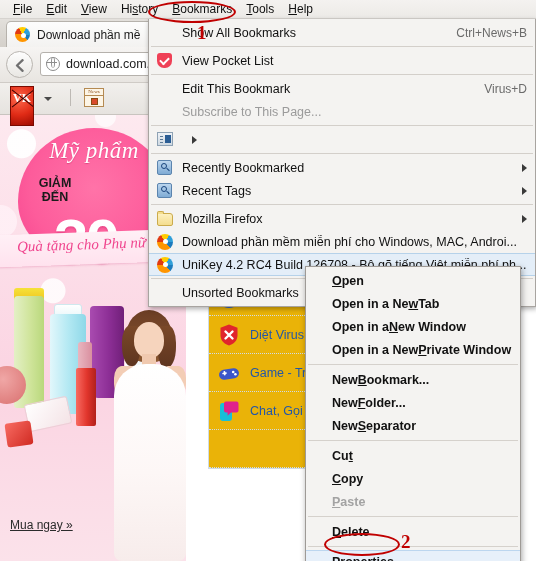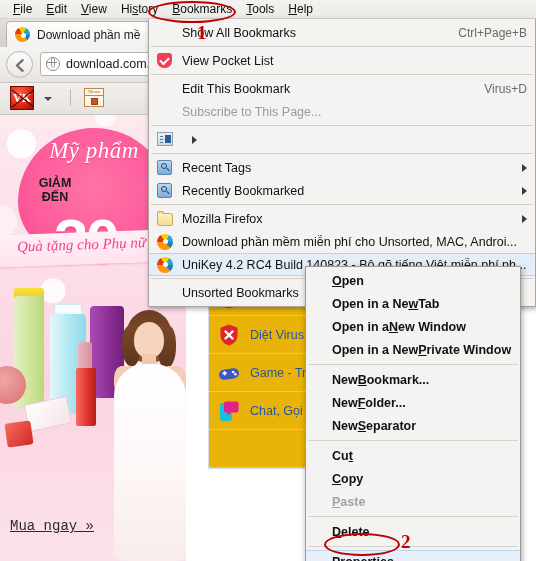--- a/index.html
+++ b/index.html
@@ -143,21 +143,21 @@
     position: absolute;
     left: 0; top: 82px;
     width: 536px; height: 32px;
     background: linear-gradient(to bottom, #f2f0ed 0%, #e6e3df 100%);
     border-bottom: 1px solid #c8c4bf;
     z-index: 2;
   }
   .vk-icon {
     position: absolute;
     left: 10px; top: 4px;
-    width: 24px; height: 24px;
+    width: 24px; height: 40px;
     background: radial-gradient(circle at 35% 30%, #ff6a4d 0%, #e02b16 55%, #9d0b00 100%);
     border: 1px solid #7a0a00;
     box-sizing: border-box;
     color: #fff;
     font-size: 12px;
     font-weight: bold;
     font-family: "Liberation Serif", serif;
     text-align: center;
     line-height: 22px;
     overflow: hidden;
@@ -408,23 +408,23 @@
     background: linear-gradient(to bottom, #ffffff 0%, #fdf7f6 55%, #f7eceb 100%);
     border-radius: 32px 32px 8px 8px;
   }
   .model-shoulderL { position:absolute; left:2px; top:56px; width:20px; height:30px;
     background:#f3cdb5; border-radius: 40% 10% 10% 40%; }
   .model-shoulderR { position:absolute; left:54px; top:56px; width:20px; height:30px;
     background:#f3cdb5; border-radius: 10% 40% 40% 10%; }
   .ad-mua {
     position: absolute;
     left: 10px; top: 404px;
-    font-size: 14px;
+    font-size: 12px;
     color: #2b2b2b;
-    font-family: Liberation Mono, monospace;
+    font-family: Liberation Sans, sans-serif;
     text-decoration: underline;
   }
 
   
   .site {
     position: absolute;
     left: 186px; top: 0;
     width: 350px; height: 447px;
     background: #ffffff;
     overflow: hidden;
@@ -926,21 +926,21 @@
     <div class="menubar-item active"><span class="u">B</span>ookmarks</div>
     <div class="menubar-item"><span class="u">T</span>ools</div>
     <div class="menubar-item"><span class="u">H</span>elp</div>
   </div>
 
   <div class="bm-menu">
 
     <div class="bm-item">
       <div class="bm-icon"></div>
       <div class="bm-label">Show All Bookmarks</div>
-      <div class="bm-accel">Ctrl+Page+B</div>
+      <div class="bm-accel">Ctrl+News+B</div>
     </div>
     <div class="bm-sep-line"></div>
 
     <div class="bm-item">
       <div class="bm-icon">
           <div class="ic-pocket"></div>
         </div>
       <div class="bm-label">View Pocket List</div>
     </div>
     <div class="bm-sep-line"></div>
@@ -962,53 +962,53 @@
           <div class="ic-toolbar"></div>
         </div>
       <div class="bm-arrow"></div>
     </div>
     <div class="bm-sep-line"></div>
 
     <div class="bm-item">
       <div class="bm-icon">
           <div class="ic-tag"></div>
         </div>
-      <div class="bm-label">Recent Tags</div>
+      <div class="bm-label">Recently Bookmarked</div>
       <div class="bm-arrow"></div>
     </div>
 
     <div class="bm-item">
       <div class="bm-icon">
           <div class="ic-tag"></div>
         </div>
-      <div class="bm-label">Recently Bookmarked</div>
+      <div class="bm-label">Recent Tags</div>
       <div class="bm-arrow"></div>
     </div>
     <div class="bm-sep-line"></div>
 
     <div class="bm-item">
       <div class="bm-icon">
           <div class="ic-folder"></div>
         </div>
       <div class="bm-label">Mozilla Firefox</div>
       <div class="bm-arrow"></div>
     </div>
 
     <div class="bm-item">
       <div class="bm-icon">
           <div class="ic-ff"></div>
         </div>
-      <div class="bm-label">Download phần mềm miễn phí cho Unsorted, MAC, Androi...</div>
+      <div class="bm-label">Download phần mềm miễn phí cho Windows, MAC, Androi...</div>
     </div>
 
     <div class="bm-item highlight">
       <div class="bm-icon">
           <div class="ic-ff"></div>
         </div>
-      <div class="bm-label">UniKey 4.2 RC4 Build 140823 - Bộ gõ tiếng Việt miễn phí ph...</div>
+      <div class="bm-label">UniKey 4.2 RC4 Build 126708 - Bộ gõ tiếng Việt miễn phí ph...</div>
     </div>
     <div class="bm-sep-line"></div>
 
     <div class="bm-item">
       <div class="bm-icon"></div>
       <div class="bm-label">Unsorted Bookmarks</div>
     </div>
   </div>
 
   <div class="ctx-menu">

